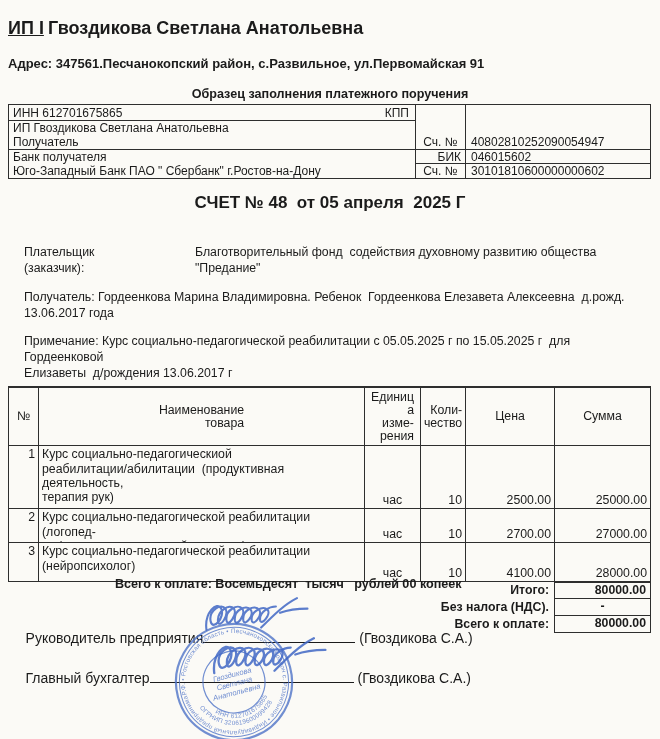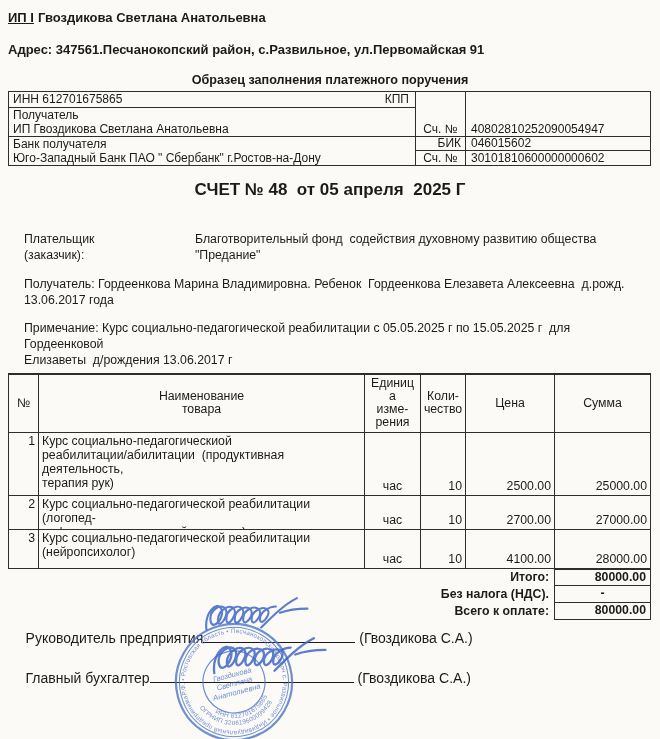--- a/index.html
+++ b/index.html
@@ -5,21 +5,21 @@
   html,body{margin:0;padding:0;}
   .page{
     position:relative; width:660px; height:739px; overflow:hidden;
     background:#fbfaf6; color:#1b1b1b;
     font-family:"Liberation Sans","DejaVu Sans",sans-serif;
     font-size:12.3px; line-height:1.18;
     box-sizing:border-box; padding:8px 8px 0 8px;
   }
   .pre{white-space:pre-wrap;}
   
-  .ip-line{font-weight:bold; font-size:13px; padding-top:2px;}
+  .ip-line{font-weight:bold; font-size:18px; padding-top:2px;margin-top:8px;}
   .ip-line .ul{text-decoration:underline; margin-right:4px;}
   .address{font-weight:bold; font-size:13px; margin-top:17px;}
   .sample-title{font-weight:bold; text-align:center; margin-top:15px; font-size:12.6px;}
   
   .bank{
     margin-top:3px; display:grid; width:643px; box-sizing:border-box;
     grid-template-columns:1fr 50px 184px;
     grid-template-rows:16px 14px 15px 14px 14px;
     border:1.6px solid #2e2e2e; font-size:12px; line-height:14px;
   }
@@ -46,21 +46,21 @@
   .note{margin-top:12px;}
   
   .items{margin-top:5px; width:643px; box-sizing:border-box;
          border:1.6px solid #2e2e2e; border-top-width:2px;}
   .irow{display:grid; grid-template-columns:29px 326px 56px 45px 89px 96px;}
   .irow + .irow{border-top:1px solid #2e2e2e;}
   .irow > div{box-sizing:border-box; border-left:1px solid #2e2e2e; padding:1px 3px; overflow:hidden;}
   .irow > div:first-child{border-left:none;}
   .ihead{height:57px; text-align:center;}
   .ihead > div{display:flex; flex-direction:column; align-items:center; justify-content:center;
-               white-space:pre-line; line-height:13px;}
+               white-space:pre-line; line-height:13px;text-align:right;}
   .ir1{height:62px;} .ir2{height:33px;} .ir3{height:38px;}
   .c-num{text-align:right; padding-right:1px;}
   .c-name{white-space:pre-wrap; line-height:14.3px;}
   .c-unit{display:flex; align-items:flex-end; justify-content:center; padding-bottom:2px;}
   .c-qty,.c-price,.c-sum{display:flex; align-items:flex-end; justify-content:flex-end; padding-bottom:2px;}
   
   .totals{width:643px;}
   .trow{display:grid; grid-template-columns:546px 97px; height:17px;}
   .trow .tlabel{font-weight:bold; text-align:right; padding-right:5px; line-height:17px;}
   .trow .tval{box-sizing:border-box; border:1.4px solid #2e2e2e; border-top:none;
@@ -89,22 +89,22 @@
   </div>
   <div class="address">Адрес: 347561.Песчанокопский район, с.Развильное, ул.Первомайская 91</div>
   <div class="sample-title">Образец заполнения платежного поручения</div>
 
   <div class="bank">
     <div class="bc-a">
       <span>ИНН 612701675865</span>
       <span>КПП</span>
     </div>
     <div class="bc-b">
+      <div>ИП Гвоздикова Светлана Анатольевна</div>
       <div>Получатель</div>
-      <div>ИП Гвоздикова Светлана Анатольевна</div>
     </div>
     <div class="bc-c">
       <div>Банк получателя</div>
       <div>Юго-Западный Банк ПАО " Сбербанк" г.Ростов-на-Дону</div>
     </div>
     <div class="bc-s1">Сч. №</div>
     <div class="bc-v1">40802810252090054947</div>
     <div class="bc-bik">БИК</div>
     <div class="bc-bikv">046015602</div>
     <div class="bc-s2">Сч. №</div>
@@ -174,20 +174,21 @@
     <div class="trow">
       <div class="tlabel">Без налога (НДС).</div>
       <div class="tval">-</div>
     </div>
     <div class="trow">
       <div class="tlabel">Всего к оплате:</div>
       <div class="tval">80000.00</div>
     </div>
   </div>
 
+  <div class="amount-words">Всего к оплате: Восемьдесят  тысяч   рублей 00 копеек</div>
 
   <div class="sig-row sig-row-1">
     <span>Руководитель предприятия</span><span class="sig-line sig-line-1"></span><span class="sig-name">(Гвоздикова С.А.)</span>
   </div>
   <div class="sig-row sig-row-2">
     <span>Главный бухгалтер</span><span class="sig-line sig-line-2"></span><span class="sig-name">(Гвоздикова С.А.)</span>
   </div>
 
   <svg class="overlay stamp-svg" width="124" height="124" viewBox="0 0 124 124">
     <g transform="rotate(-15 62 62)" stroke="#4f74c8" fill="none" opacity="0.8">

